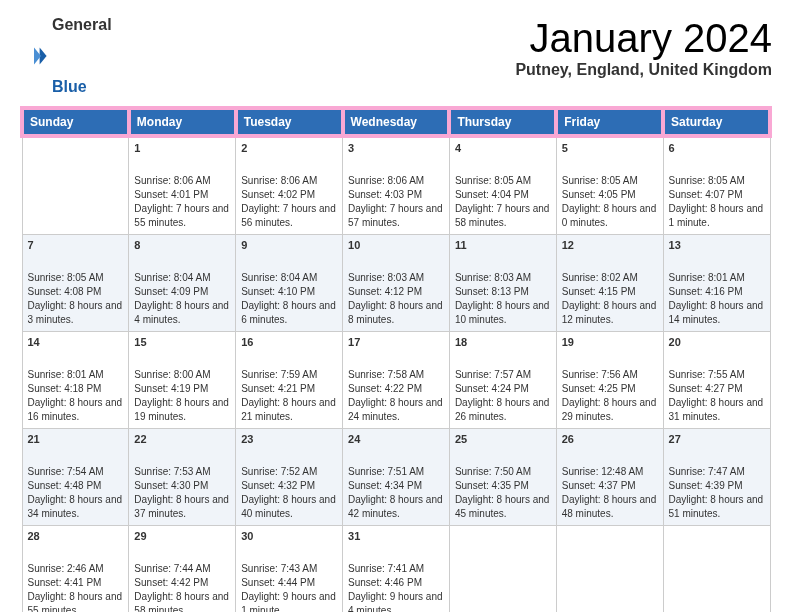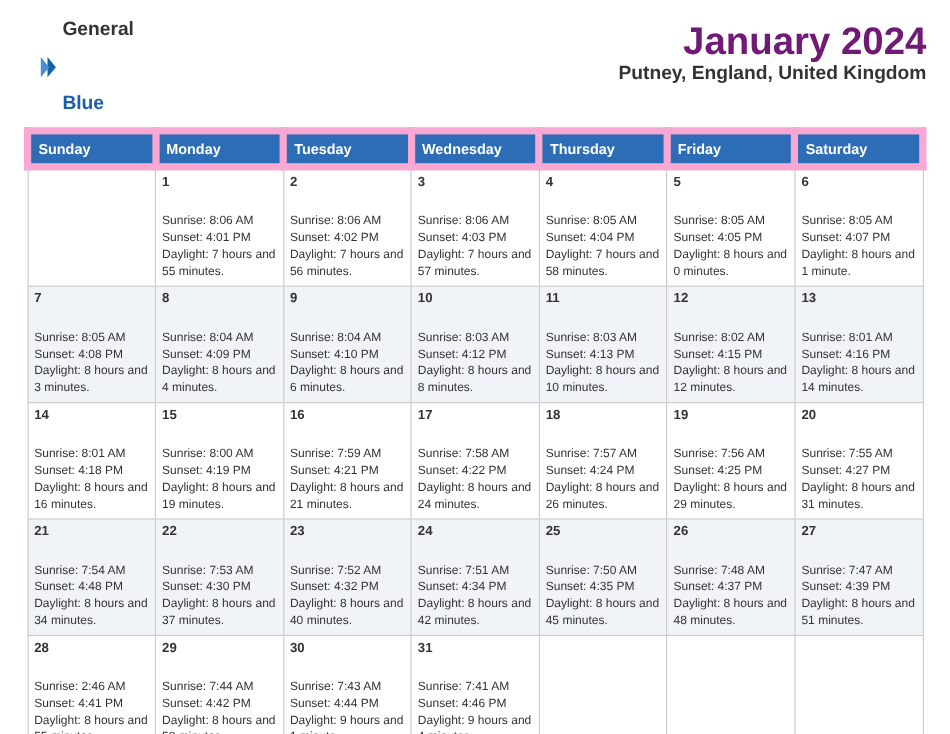--- a/index.html
+++ b/index.html
@@ -29,42 +29,42 @@
       gap: 4px;
     }
     .logo-icon {
       width: 28px;
       height: 28px;
     }
     .title-block {
       text-align: right;
     }
     .month-title {
-      font-size: 32px;
-      font-weight: bold;
-      color: #701a75;
+      font-size: 40px;
+      font-weight: normal;
+      color: #000000;
     }
     .location-title {
       font-size: 16px;
       color: #333;
       font-weight: bold;
     }
     .calendar-table {
       width: 100%;
       border-collapse: collapse;
       flex: 1;
     }
     .calendar-table thead tr th {
       background-color: #2d6db5;
       color: #fff;
       font-size: 12px;
       font-weight: bold;
       padding: 5px 6px;
       text-align: left;
-      border: 6px solid #f9a8d4;
+      border: 4px solid #f9a8d4;
     }
     .calendar-table tbody tr td {
       border: 1px solid #ccc;
       vertical-align: top;
       padding: 4px 5px;
       font-size: 9.5px;
       color: #333;
       width: 14.28%;
       height: 88px;
     }
@@ -205,21 +205,21 @@
         <div class="day-info">
           <span>Sunrise: 8:03 AM</span><br>
           <span>Sunset: 4:12 PM</span><br>
           <span>Daylight: 8 hours and 8 minutes.</span>
         </div>
       </td>
           <td>
         <span class="day-number">11</span>
         <div class="day-info">
           <span>Sunrise: 8:03 AM</span><br>
-          <span>Sunset: 4:13 PM</span><br>
+          <span>Sunset: 8:13 PM</span><br>
           <span>Daylight: 8 hours and 10 minutes.</span>
         </div>
       </td>
           <td>
         <span class="day-number">12</span>
         <div class="day-info">
           <span>Sunrise: 8:02 AM</span><br>
           <span>Sunset: 4:15 PM</span><br>
           <span>Daylight: 8 hours and 12 minutes.</span>
         </div>
@@ -328,21 +328,21 @@
         <span class="day-number">25</span>
         <div class="day-info">
           <span>Sunrise: 7:50 AM</span><br>
           <span>Sunset: 4:35 PM</span><br>
           <span>Daylight: 8 hours and 45 minutes.</span>
         </div>
       </td>
           <td>
         <span class="day-number">26</span>
         <div class="day-info">
-          <span>Sunrise: 7:48 AM</span><br>
+          <span>Sunrise: 12:48 AM</span><br>
           <span>Sunset: 4:37 PM</span><br>
           <span>Daylight: 8 hours and 48 minutes.</span>
         </div>
       </td>
           <td>
         <span class="day-number">27</span>
         <div class="day-info">
           <span>Sunrise: 7:47 AM</span><br>
           <span>Sunset: 4:39 PM</span><br>
           <span>Daylight: 8 hours and 51 minutes.</span>

